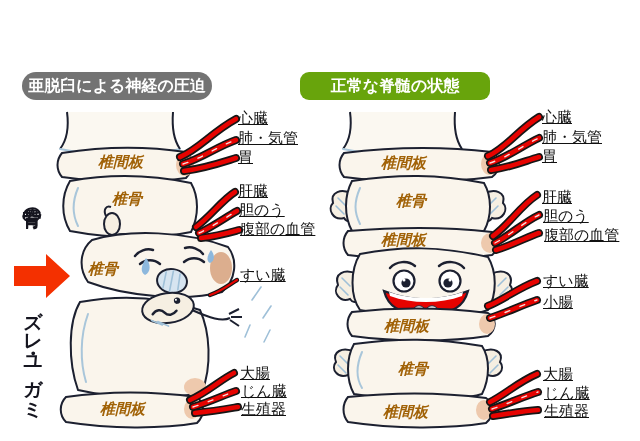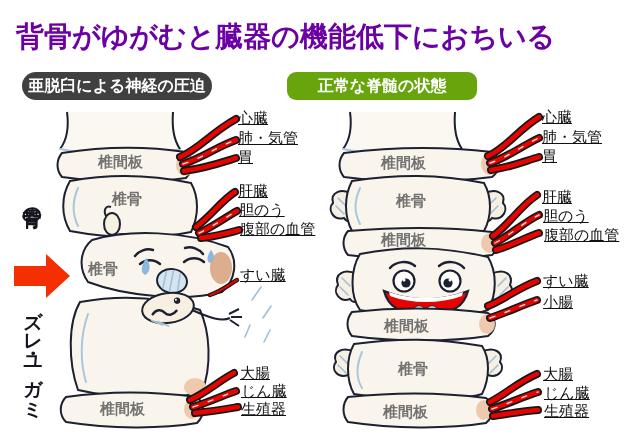--- a/index.html
+++ b/index.html
@@ -8,27 +8,27 @@
     font-family:"DejaVu Sans",sans-serif;
   }
   .title{
     position:absolute;left:16px;top:18px;width:600px;
     font-size:28px;font-weight:800;color:#6b01a5;letter-spacing:0px;white-space:nowrap;
   }
   .badge{
     position:absolute;top:72px;height:28px;width:190px;line-height:28px;
     text-align:center;color:#ffffff;font-size:16px;font-weight:700;white-space:nowrap;
   }
-  .badge-left{left:22px;background:#404040;border-radius:14px;}
-  .badge-right{left:287px;background:#68a40c;border-radius:9px;}
+  .badge-left{left:22px;background:#737373;border-radius:14px;}
+  .badge-right{left:300px;background:#68a40c;border-radius:9px;}
   .lbl{
     position:absolute;font-size:15px;color:#111111;line-height:1.05;white-space:nowrap;text-decoration:underline;
   }
   .plbl{
-    position:absolute;font-size:15px;font-weight:700;color:#737373;white-space:nowrap;
+    position:absolute;font-size:15px;font-weight:700;color:#a16207;white-space:nowrap;font-style:italic;
   }
   .vtext{
     position:absolute;writing-mode:vertical-rl;text-orientation:upright;
     font-size:19px;font-weight:800;color:#15151f;letter-spacing:1px;white-space:nowrap;
   }
   svg{position:absolute;left:0;top:0;}
   .bone{fill:#faf5ec;stroke:#1c2030;stroke-width:2;}
   .bone2{fill:#f6efe2;stroke:#1c2030;stroke-width:2;}
   .dk{fill:none;stroke:#1c2030;stroke-width:2;}
   .dk25{fill:none;stroke:#1c2030;stroke-width:2.5;stroke-linecap:round;}
@@ -228,21 +228,20 @@
         <path class="nb" d="M492,409 C510,403 522,397 538,392"></path>
         <path class="nb" d="M493,416 C512,413 525,411 538,410"></path>
         <path class="nr" d="M490,402 C506,394 518,382 537,374"></path>
         <path class="nr" d="M492,409 C510,403 522,397 538,392"></path>
         <path class="nr" d="M493,416 C512,413 525,411 538,410"></path>
         <path class="ng" d="M492,409 C510,403 522,397 538,392"></path>
       </g>
     </g>
   </svg>
 
-  <div class="title">背骨がゆがむと臓器の機能低下におちいる</div>
 
   <div class="badge badge-left">亜脱臼による神経の圧迫</div>
   <div class="badge badge-right">正常な脊髄の状態</div>
 
   <div class="vtext" style="left:20px;top:193px;">背骨の</div>
   <div class="vtext" style="left:21px;top:298px;">ズレ・ユガミ</div>
 
   <div class="plbl" style="left:98px;top:153px;">椎間板</div>
   <div class="plbl" style="left:112px;top:190px;">椎骨</div>
   <div class="plbl" style="left:88px;top:260px;">椎骨</div>

